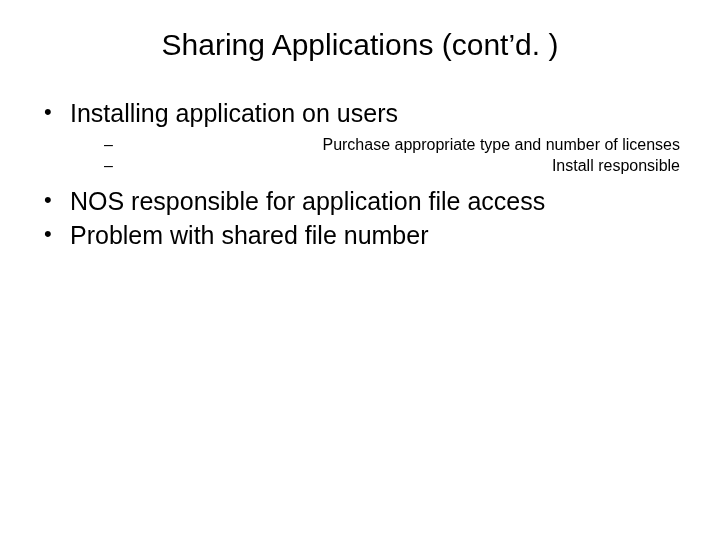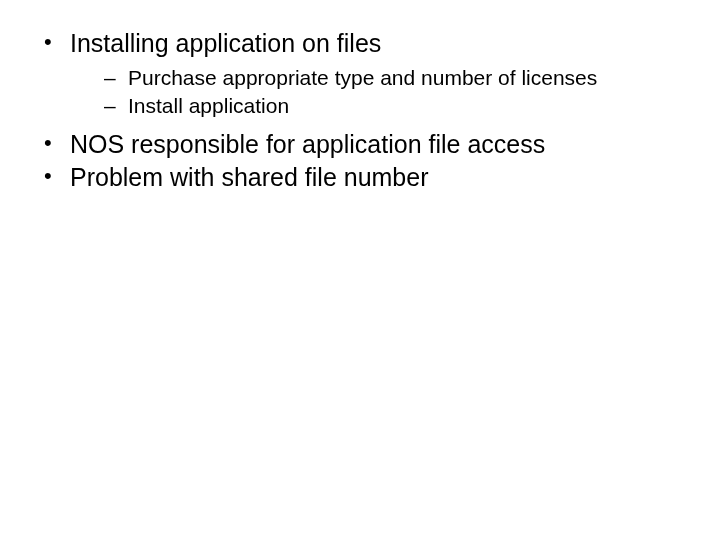--- a/index.html
+++ b/index.html
@@ -43,43 +43,45 @@
     font-size: 22px;
   }
   ul.level2 {
     list-style: none;
     margin: 6px 0 10px 0;
     padding: 0 0 0 34px;
   }
   ul.level2 > li {
     position: relative;
     padding-left: 24px;
-    font-size: 21px;
+    font-size: 16px;
     line-height: 1.25;
     margin-bottom: 1px;
+    text-align: right;
   }
   ul.level2 > li::before {
     content: "–";
     position: absolute;
     left: 0;
     top: 0;
   }
 </style>
 </head>
 <body>
 
 <div class="slide">
+  <h1 class="title">Sharing Applications (cont’d. )</h1>
 
   <ul class="level1">
 
     <li>
-      <span>Installing application on files</span>
+      <span>Installing application on users</span>
       <ul class="level2">
         <li><span>Purchase appropriate type and number of licenses</span></li>
-        <li><span>Install application</span></li>
+        <li><span>Install responsible</span></li>
       </ul>
     </li>
 
     <li>
       <span>NOS responsible for application file access</span>
     </li>
 
     <li>
       <span>Problem with shared file number</span>
     </li>

